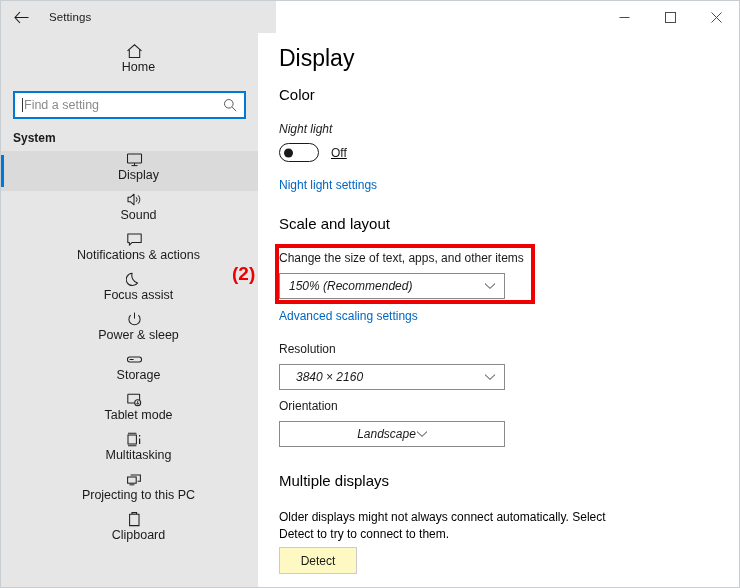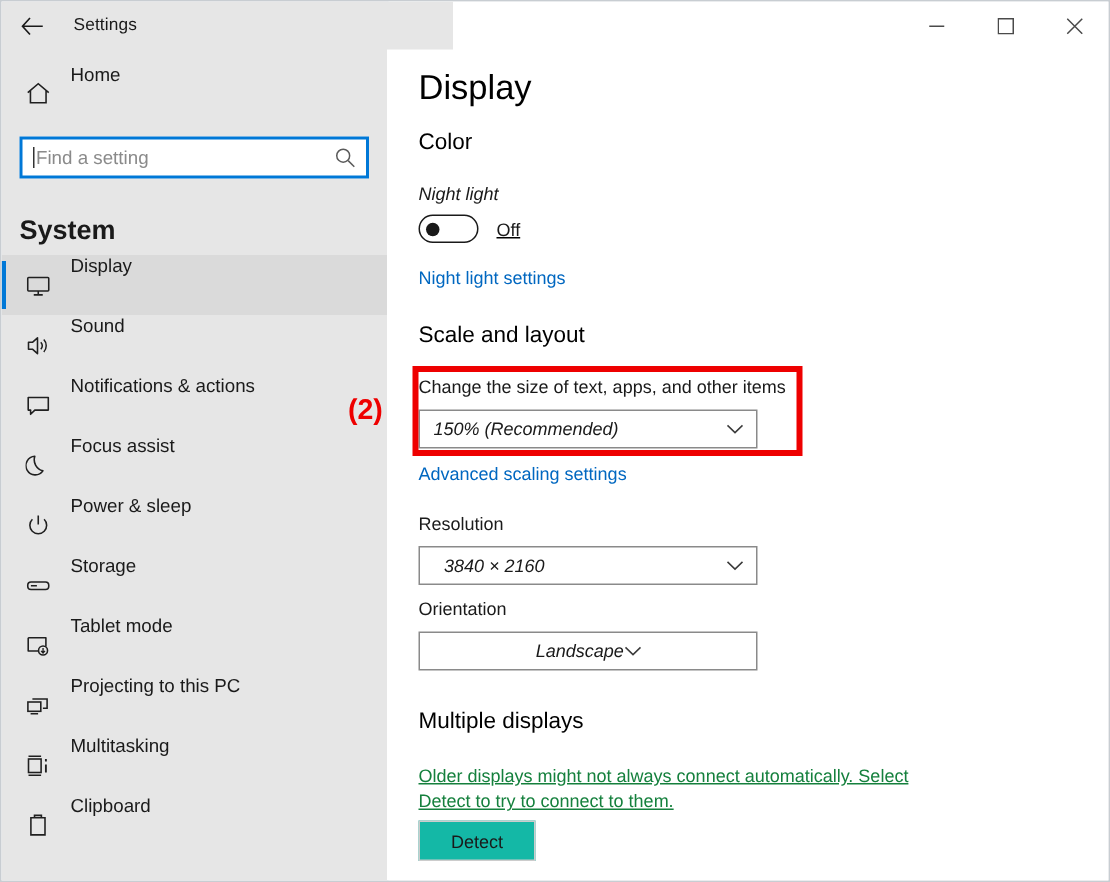--- a/index.html
+++ b/index.html
@@ -21,21 +21,21 @@
 
   
   #titlebar {
     position: absolute; top: 0; left: 0;
     width: 738px; height: 32px;
     background: transparent;
     z-index: 5;
   }
   #titlebar-left {
     position: absolute; top: 0; left: 0;
-    width: 301px; height: 32px;
+    width: 275px; height: 32px;
     background: #e6e6e6;
     display: flex; align-items: center;
   }
   .back-btn {
     width: 40px; height: 32px;
     display: flex; align-items: center; justify-content: center;
     color: #1a1a1a;
     cursor: pointer;
   }
   .back-btn svg { display: block; }
@@ -64,22 +64,24 @@
     width: 257px; height: 586px;
     background: #e6e6e6;
     padding-top: 32px;
     overflow: hidden;
   }
 
   .nav-row {
     position: relative;
     height: 40px;
     display: flex;
+    align-items: center;
     padding-left: 10px;
     cursor: pointer;
+    flex-direction: column;
   }
   .nav-row.selected { background: #dadada; }
   .nav-row.selected::before {
     content: "";
     position: absolute;
     left: 0; top: 4px;
     width: 3px; height: 32px;
     background: #0078d7;
   }
   .nav-icon {
@@ -125,25 +127,25 @@
   }
   .search-icon {
     position: absolute;
     right: 7px; top: 50%;
     transform: translateY(-50%);
     color: #5a5a5a;
   }
   .search-icon svg { display: block; }
 
   .group-head {
-    font-size: 18px;
+    font-size: 12px;
     font-weight: bold;
     color: #1a1a1a;
     padding: 0 0 0 12px;
-    margin-top: 24px;
+    margin-top: 12px;
     margin-bottom: 6px;
   }
 
   
   #content {
     position: absolute;
     top: 0; left: 258px;
     width: 480px; height: 586px;
     background: #ffffff;
     padding: 0 0 0 20px;
@@ -229,32 +231,31 @@
     font-style: italic;
   }
   .chev { color: #3a3a3a; display: flex; }
   .chev svg { display: block; }
 
   
   .para {
     position: absolute;
     left: 20px;
     font-size: 12px;
-    color: #15803d;
+    color: #000000;
     line-height: 1.45;
     width: 352px;
-    text-decoration: underline;
   }
 
   .btn {
     position: absolute;
     left: 20px;
     height: 27px;
     min-width: 78px;
-    background: #14b8a6;
+    background: #fef9c3;
     border: 1px solid #cccccc;
     font-size: 12px;
     color: #1a1a1a;
     font-family: "Liberation Sans", sans-serif;
     cursor: pointer;
     padding: 0 14px;
   }
 
   
   #red-box {
@@ -406,37 +407,37 @@
           <circle cx="11.7" cy="11.7" r="3" fill="none" stroke="currentColor" stroke-width="1.05"></circle>
           <path d="M11.7 10 L11.7 13.2 M10.4 11.9 L11.7 13.3 L13 11.9" fill="none" stroke="currentColor" stroke-width="0.9"></path>
         </svg>
       </span>
       <span class="nav-label">Tablet mode</span>
     </div>
 
     <div class="nav-row">
       <span class="nav-icon">
         <svg width="17" height="17" viewBox="0 0 17 17">
+          <rect x="2" y="4" width="8.4" height="9" fill="none" stroke="currentColor" stroke-width="1.05"></rect>
+          <path d="M2 2.2 L10.4 2.2 M2 14.8 L10.4 14.8" stroke="currentColor" stroke-width="1.05"></path>
+          <path d="M13.6 4 L13.6 5.6 M13.6 7.6 L13.6 13" stroke="currentColor" stroke-width="1.25"></path>
+        </svg>
+      </span>
+      <span class="nav-label">Multitasking</span>
+    </div>
+
+    <div class="nav-row">
+      <span class="nav-icon">
+        <svg width="17" height="17" viewBox="0 0 17 17">
           <rect x="1.6" y="6" width="8.6" height="6.2" fill="none" stroke="currentColor" stroke-width="1.05"></rect>
           <path d="M4.6 4 L14.4 4 L14.4 10.2 L11.6 10.2" fill="none" stroke="currentColor" stroke-width="1.05"></path>
           <path d="M3.4 13.8 L8.4 13.8" stroke="currentColor" stroke-width="1"></path>
         </svg>
       </span>
       <span class="nav-label">Projecting to this PC</span>
-    </div>
-
-    <div class="nav-row">
-      <span class="nav-icon">
-        <svg width="17" height="17" viewBox="0 0 17 17">
-          <rect x="2" y="4" width="8.4" height="9" fill="none" stroke="currentColor" stroke-width="1.05"></rect>
-          <path d="M2 2.2 L10.4 2.2 M2 14.8 L10.4 14.8" stroke="currentColor" stroke-width="1.05"></path>
-          <path d="M13.6 4 L13.6 5.6 M13.6 7.6 L13.6 13" stroke="currentColor" stroke-width="1.25"></path>
-        </svg>
-      </span>
-      <span class="nav-label">Multitasking</span>
     </div>
 
 
     <div class="nav-row">
       <span class="nav-icon">
         <svg width="17" height="17" viewBox="0 0 17 17">
           <path d="M3.6 3.2 L13 3.2 L13 14.6 L3.6 14.6 Z" fill="none" stroke="currentColor" stroke-width="1.05"></path>
           <path d="M6 3.2 L6 1.6 L10.6 1.6 L10.6 3.2" fill="none" stroke="currentColor" stroke-width="1.05"></path>
         </svg>
       </span>

